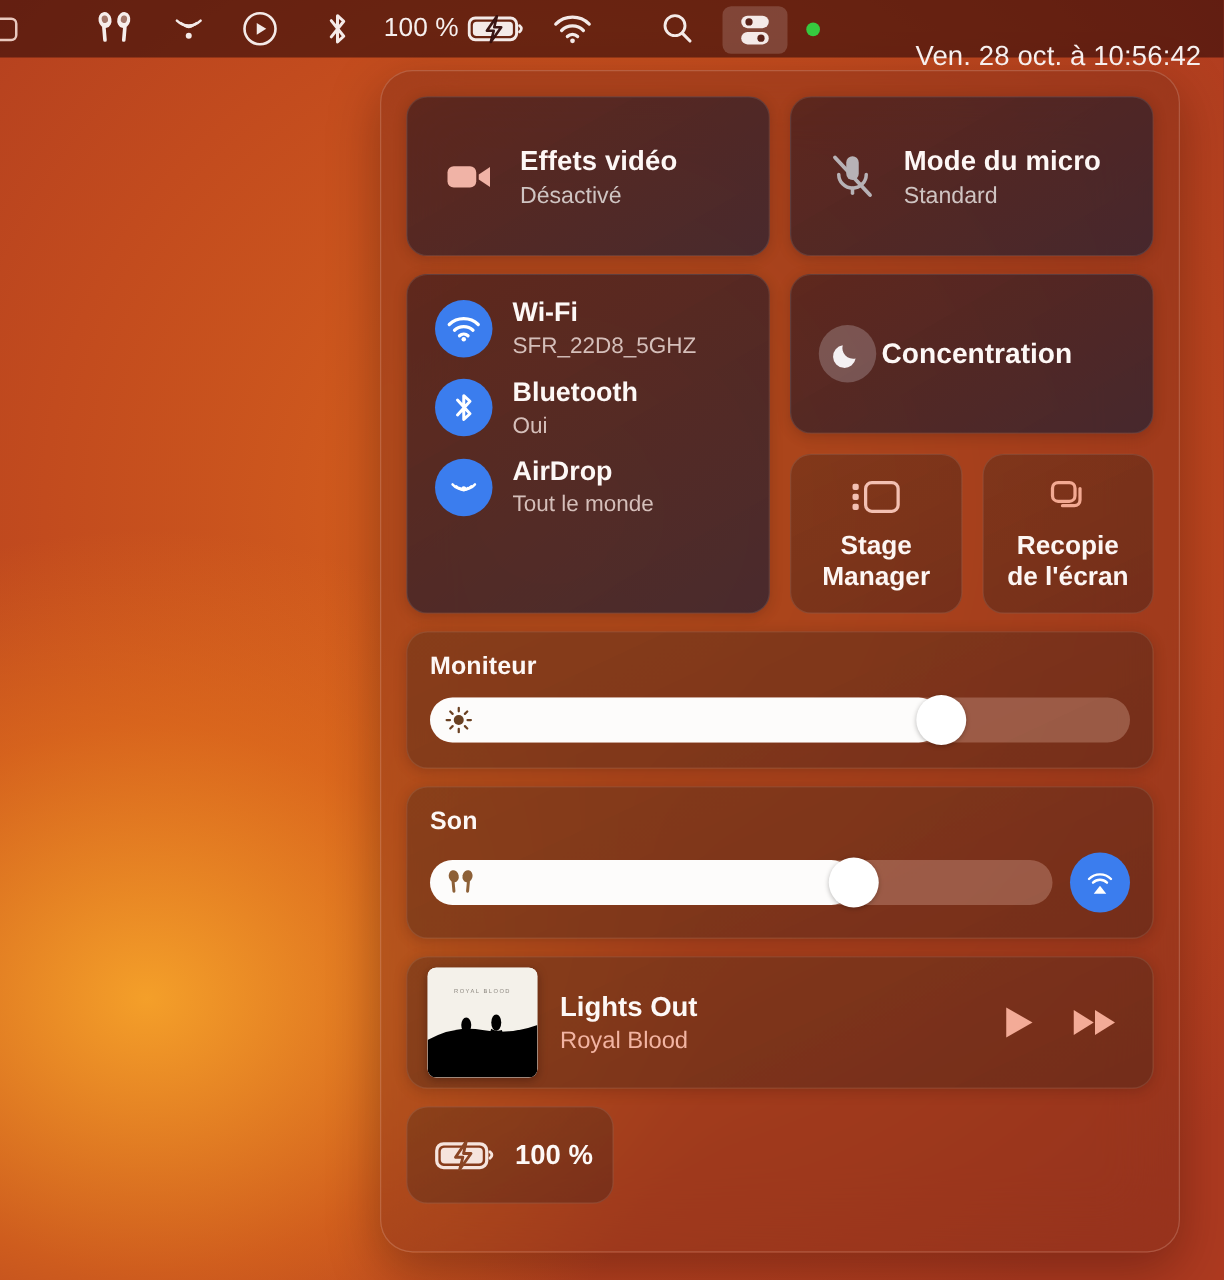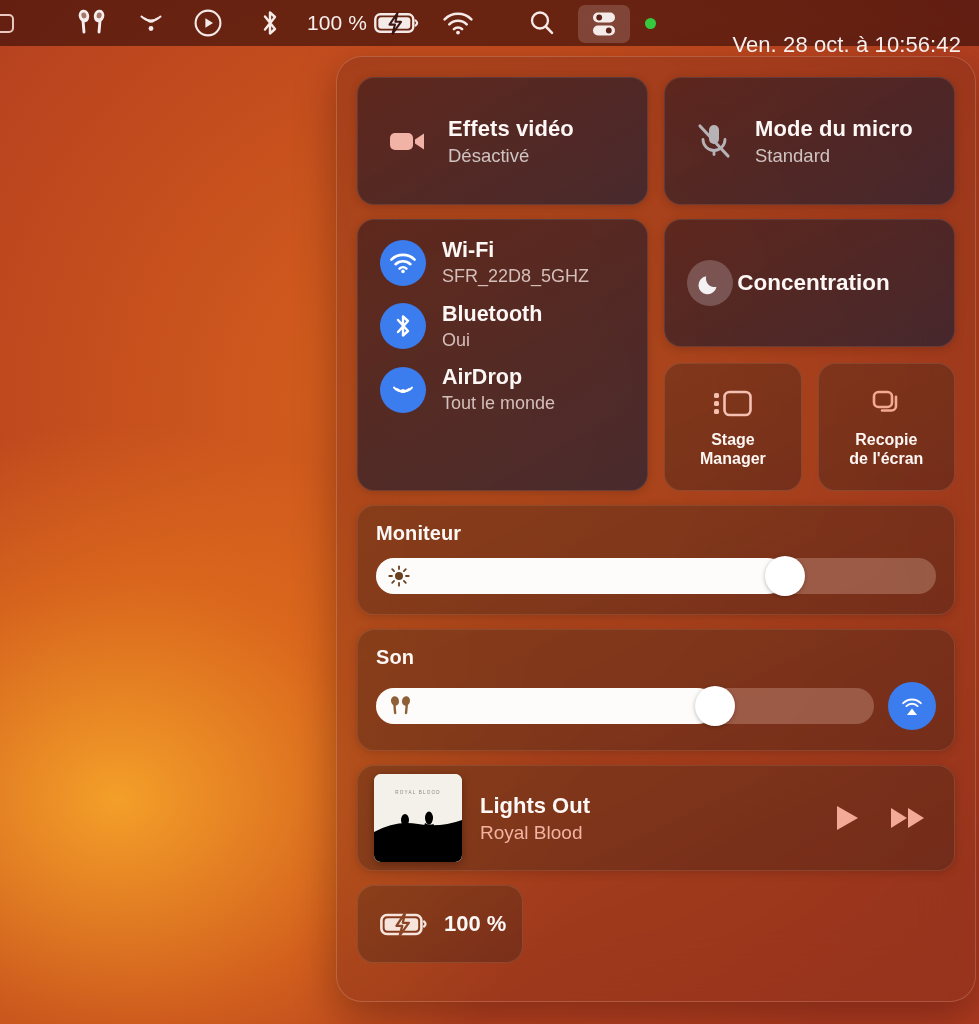--- a/index.html
+++ b/index.html
@@ -36,21 +36,21 @@
   }
   .mb-item.highlight{ background:rgba(255,255,255,.16); padding:0 12px; }
   .mb-text{ font-size:22px; letter-spacing:.1px; font-weight:400; color:#f6efee; white-space:nowrap;}
   .mb-clock{ font-size:22px; padding-left:10px; padding-right:2px;margin-top:44px;}
   .batt-pct{ font-size:21px; margin-right:7px; }
   .greendot{ width:11px; height:11px; border-radius:50%; background:#36c93f; margin-left:9px; }
   svg{ display:block; }
 
   
   #cc{
-    position:absolute; left:336px; top:56px; width:640px; height:946px;
+    position:absolute; left:304px; top:56px; width:640px; height:946px;
     border-radius:26px;
     background:rgba(120,42,24,.40);
     border:1px solid rgba(255,225,210,.20);
     box-shadow:0 14px 40px rgba(40,8,5,.35);
     backdrop-filter:blur(28px);
     padding:20px;
     display:flex; flex-direction:column; gap:14px;
     z-index:20;
   }
   .row{ display:flex; gap:16px; }
@@ -81,21 +81,21 @@
   .right-col{ display:flex; flex-direction:column; gap:16px; width:297px; }
   .focus-tile{ height:128px; display:flex; align-items:center; gap:4px; padding-left:22px; }
   .focus-title{ font-size:22.5px; font-weight:700; color:#fdf8f6; }
   .mini-row{ display:flex; gap:16px; }
   .mini-tile{
     flex:1; height:128px; border-radius:17px;
     display:flex; flex-direction:column; align-items:center; justify-content:center; gap:11px;
     background:linear-gradient(155deg, rgba(96,46,26,.55), rgba(86,38,26,.6));
     border:1px solid rgba(255,225,210,.12);
   }
-  .mini-label{ font-size:16px; font-weight:700; color:#fdf6f3; text-align:center; line-height:1.16; }
+  .mini-label{ font-size:21px; font-weight:700; color:#fdf6f3; text-align:center; line-height:1.16; }
 
   
   .slider-tile{ padding:16px 18px 20px 18px; }
   .s-label{ font-size:20px; font-weight:700; color:#fdf7f5; margin-bottom:13px; letter-spacing:.1px; }
   .slider-wrap{ display:flex; align-items:center; gap:14px; }
   .track{
     position:relative; height:36px; border-radius:18px;
     background:rgba(226,180,166,.32); flex:1; overflow:visible;
   }
   .fill{ position:absolute; left:0; top:0; bottom:0; background:#fdfcfb; border-radius:18px; }

